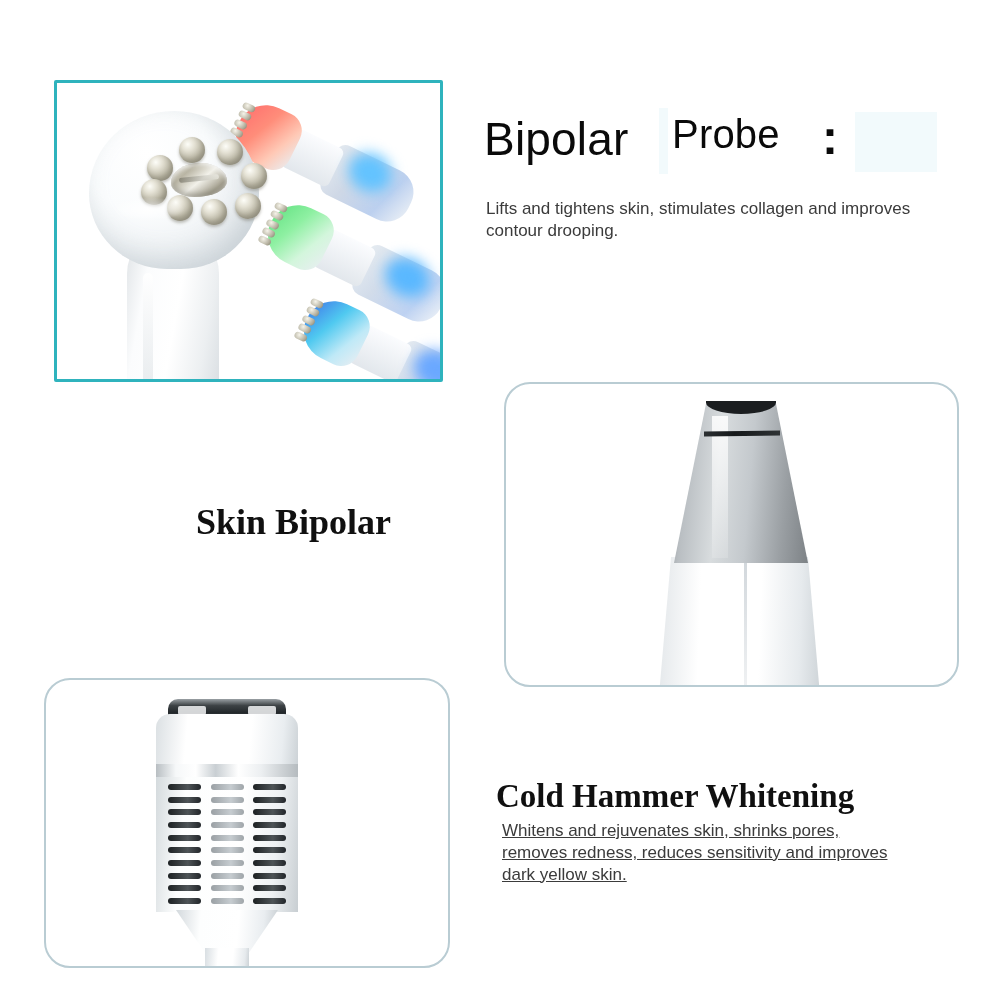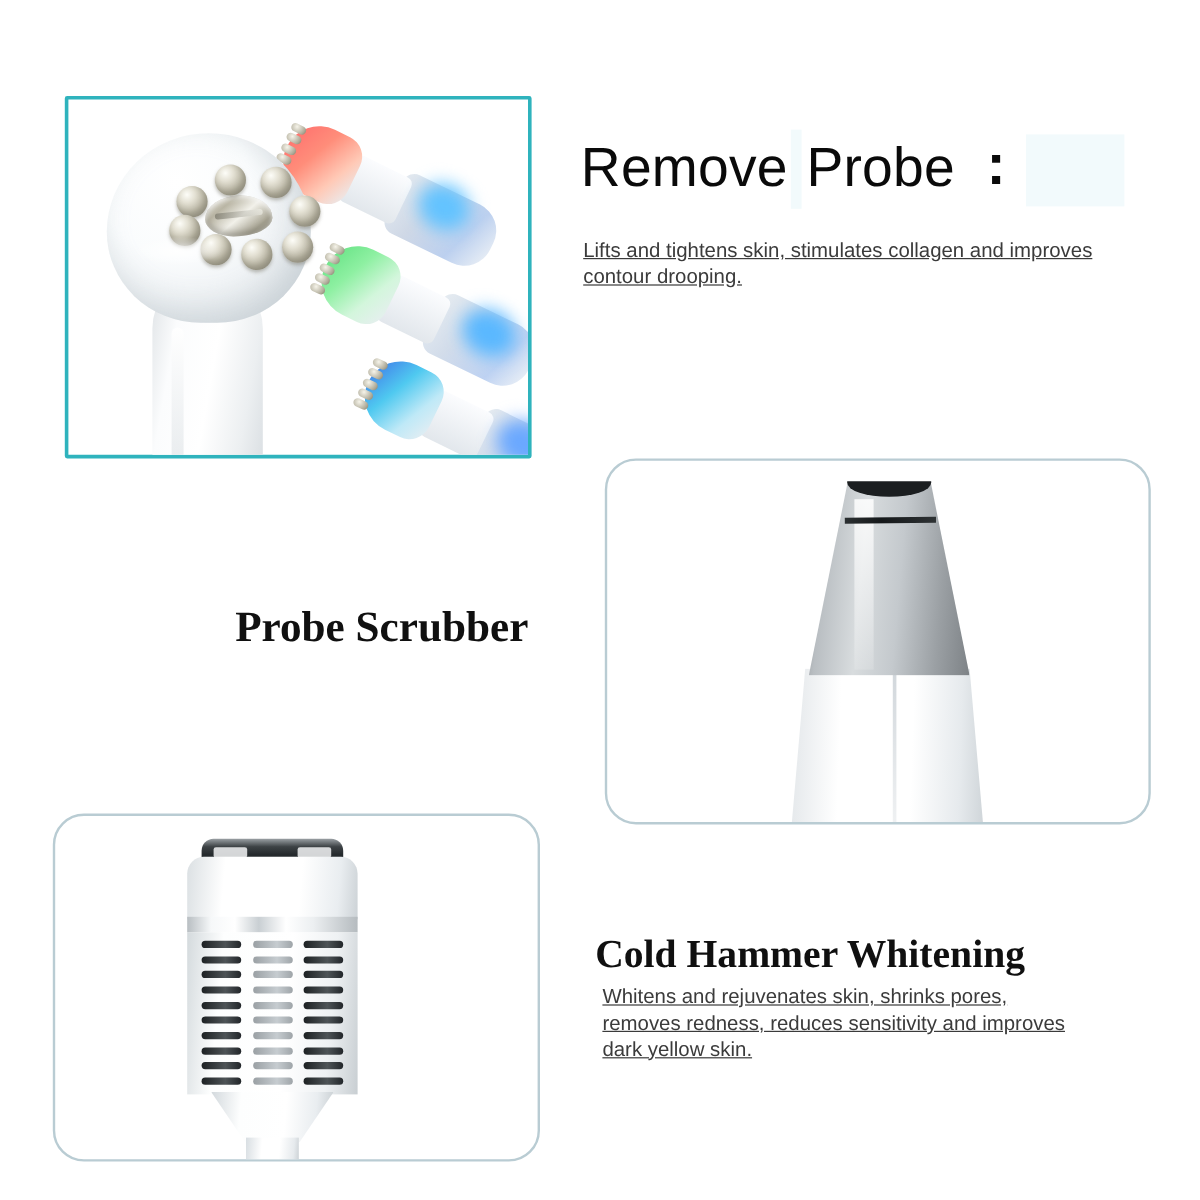--- a/index.html
+++ b/index.html
@@ -174,23 +174,23 @@
   .body-copy{
     position:absolute;
     font-family:"Liberation Sans", sans-serif;
     color:#3b3b3b;
     font-size:17px;
     line-height:1.28;
   }
 
   
   #bipolar-title-1{ left:484px; top:112px; font-size:46px; }
-  #bipolar-title-2{ left:672px; top:112px; font-size:46px; }
+  #bipolar-title-2{ left:672px; top:112px; font-size:40px; }
   #bipolar-colon  { left:822px; top:110px; font-size:48px; font-weight:700; }
-  #bipolar-copy   { left:486px; top:198px; width:470px;text-decoration:underline; }
+  #bipolar-copy   { left:486px; top:198px; width:470px; }
   
   .wash{ position:absolute; background:#f2fafc; }
   #wash-a{ left:855px; top:112px; width:82px; height:60px; }
   #wash-b{ left:659px; top:108px; width:9px;  height:66px; }
 
   
   #scrubber-title{ left:196px; top:501px; font-size:36px; }
   #scrubber-copy { left:48px;  top:546px; width:430px; text-align:center; }
 
   
@@ -373,36 +373,36 @@
         <div class="bp-ball bp-b6"></div>
         <div class="bp-ball bp-b7"></div>
         <div class="bp-ball bp-b8"></div>
       </div>
     </div>
   </div>
 
   <div class="wash" id="wash-b"></div>
   <div class="wash" id="wash-a"></div>
 
-  <div class="title-sans" id="bipolar-title-1">Remove</div>
+  <div class="title-sans" id="bipolar-title-1">Bipolar</div>
   <div class="title-sans" id="bipolar-title-2">Probe</div>
   <div class="title-sans" id="bipolar-colon">:</div>
   <div class="body-copy" id="bipolar-copy">Lifts and tightens skin, stimulates collagen and improves contour drooping.</div>
 
   <div class="panel panel-soft" id="panel-scrubber">
     <div id="scrubber-art">
       <div class="sc-body"></div>
       <div class="sc-blade"></div>
       <div class="sc-gloss"></div>
       <div class="sc-tip"></div>
       <div class="sc-band"></div>
     </div>
   </div>
 
-  <div class="title-serif" id="scrubber-title">Probe Scrubber</div>
+  <div class="title-serif" id="scrubber-title">Skin Bipolar</div>
 
   <div class="panel panel-soft" id="panel-hammer">
     <div id="hammer-art">
       <div class="ch-cap"></div>
       <div class="ch-shoulder"></div>
       <div class="ch-ring"></div>
       <div class="ch-barrel"></div>
       <div class="ch-vents">
         <div class="ch-vent-col">
           <i></i>

